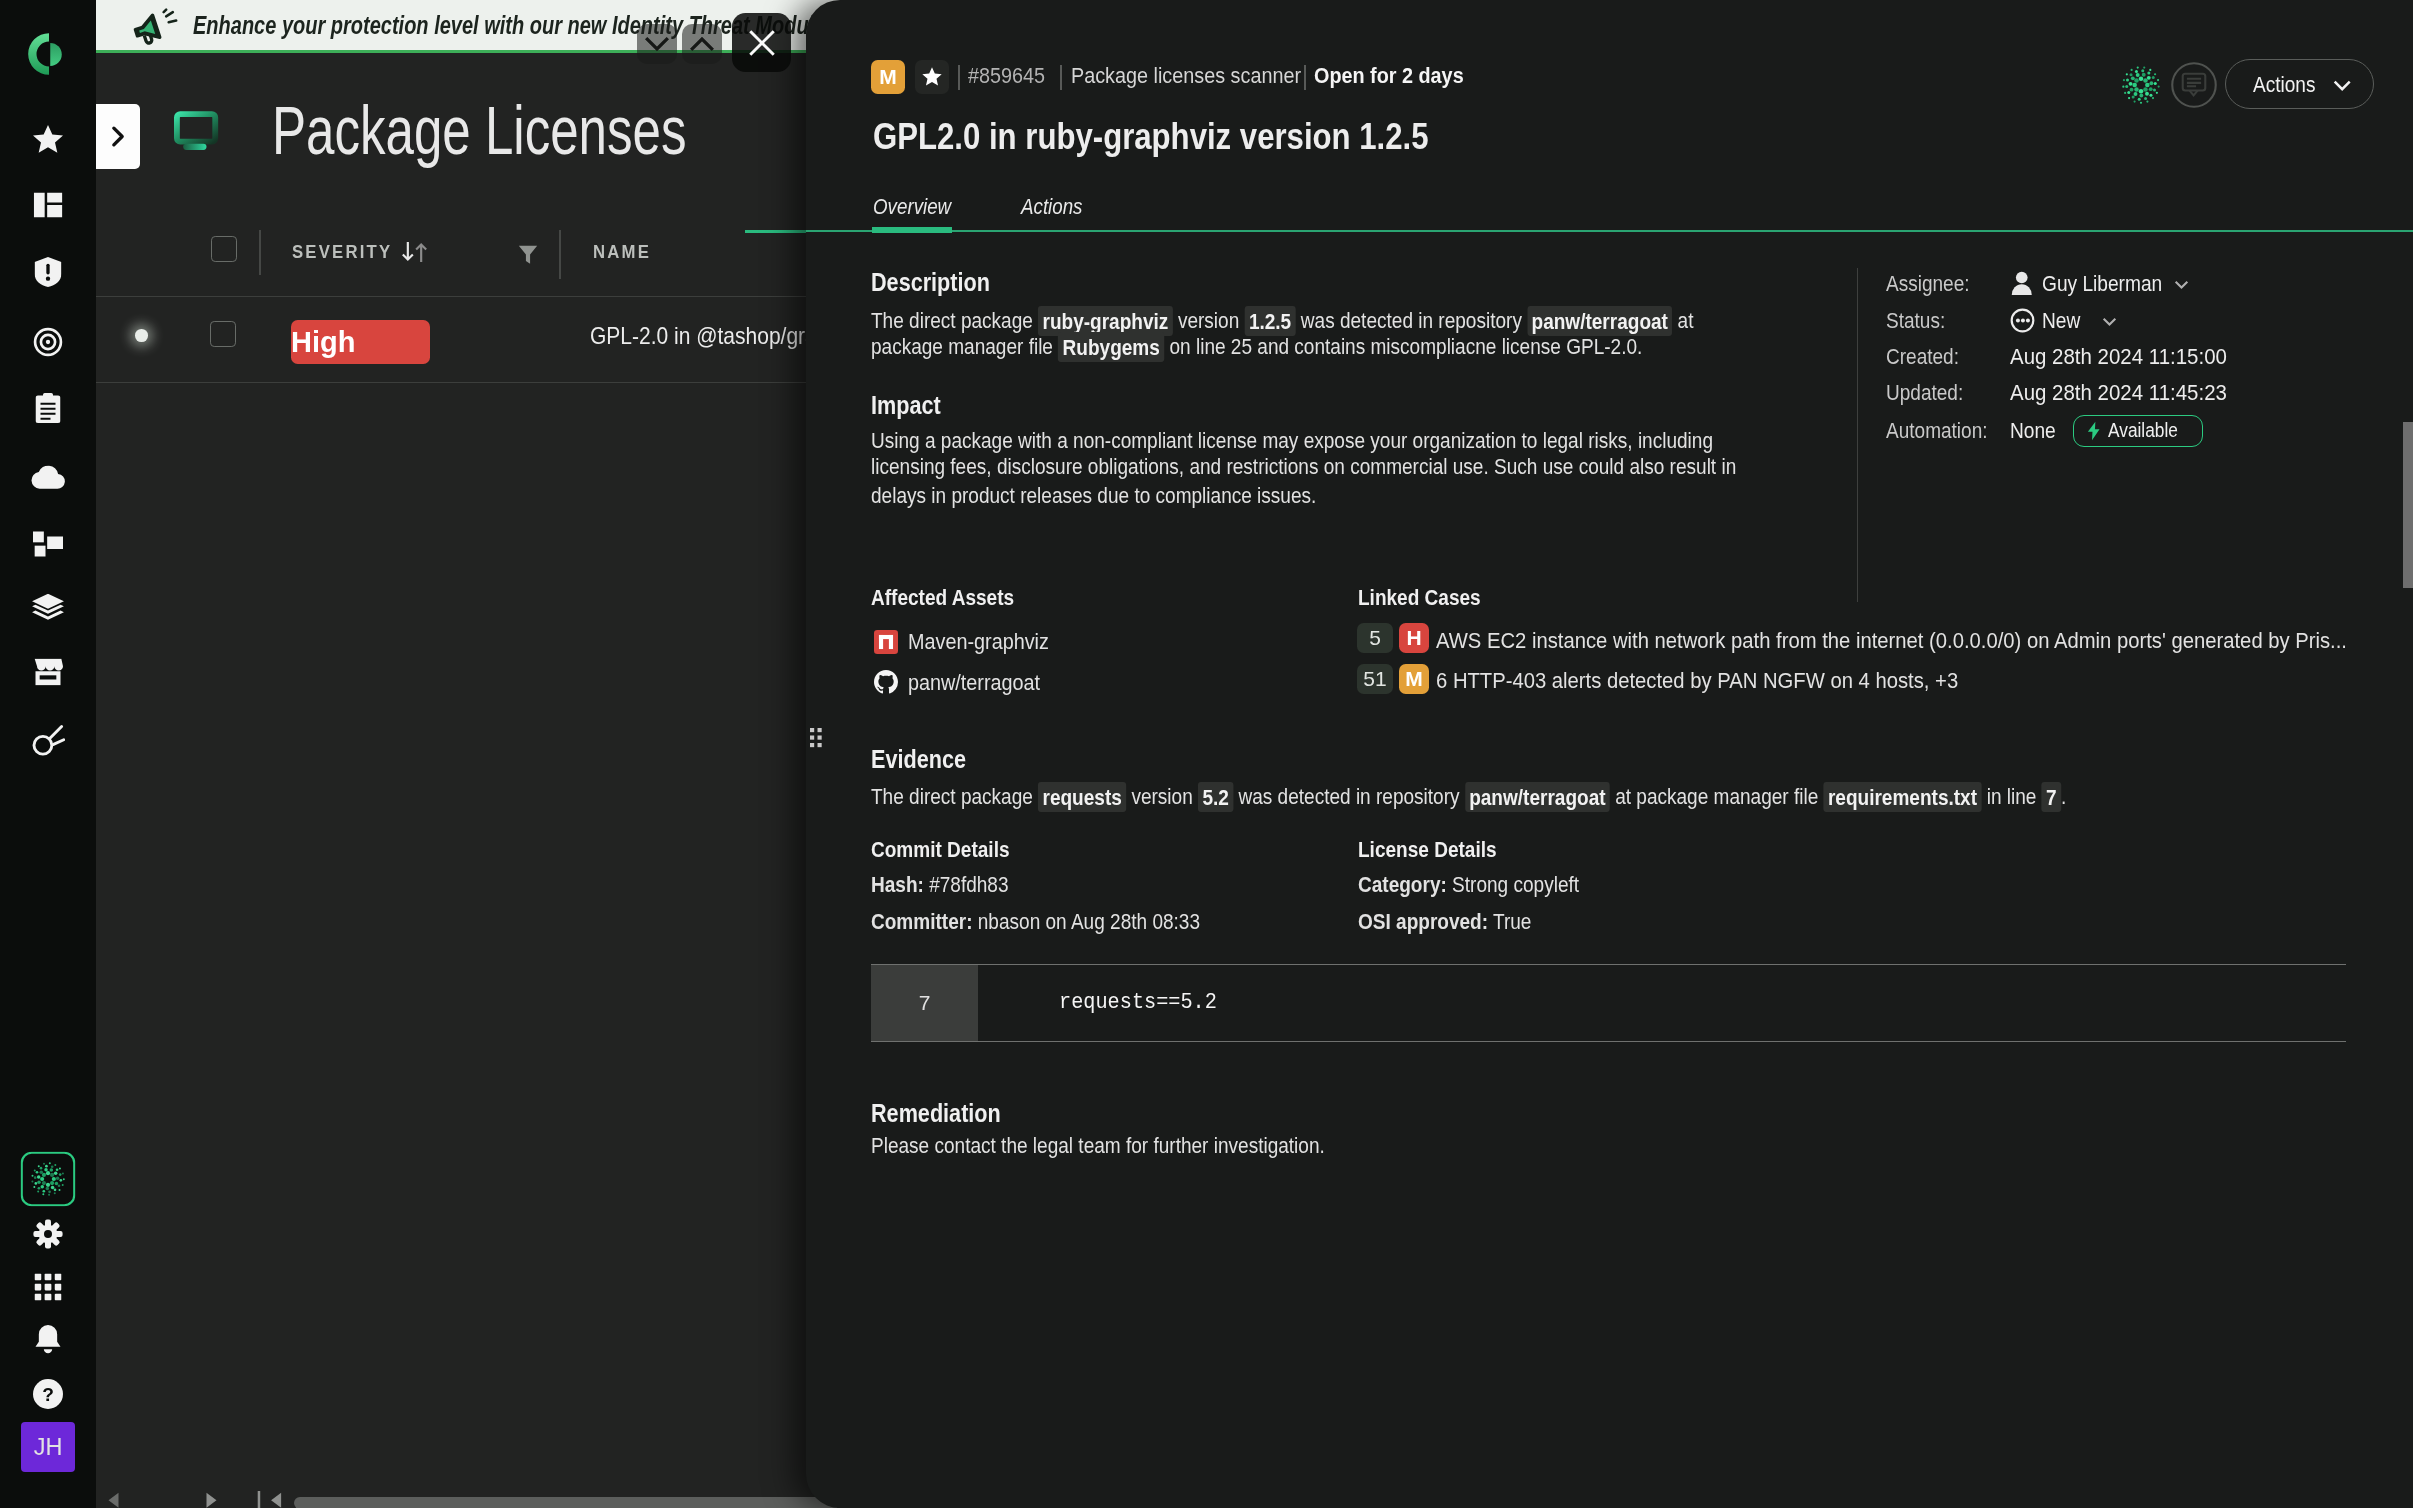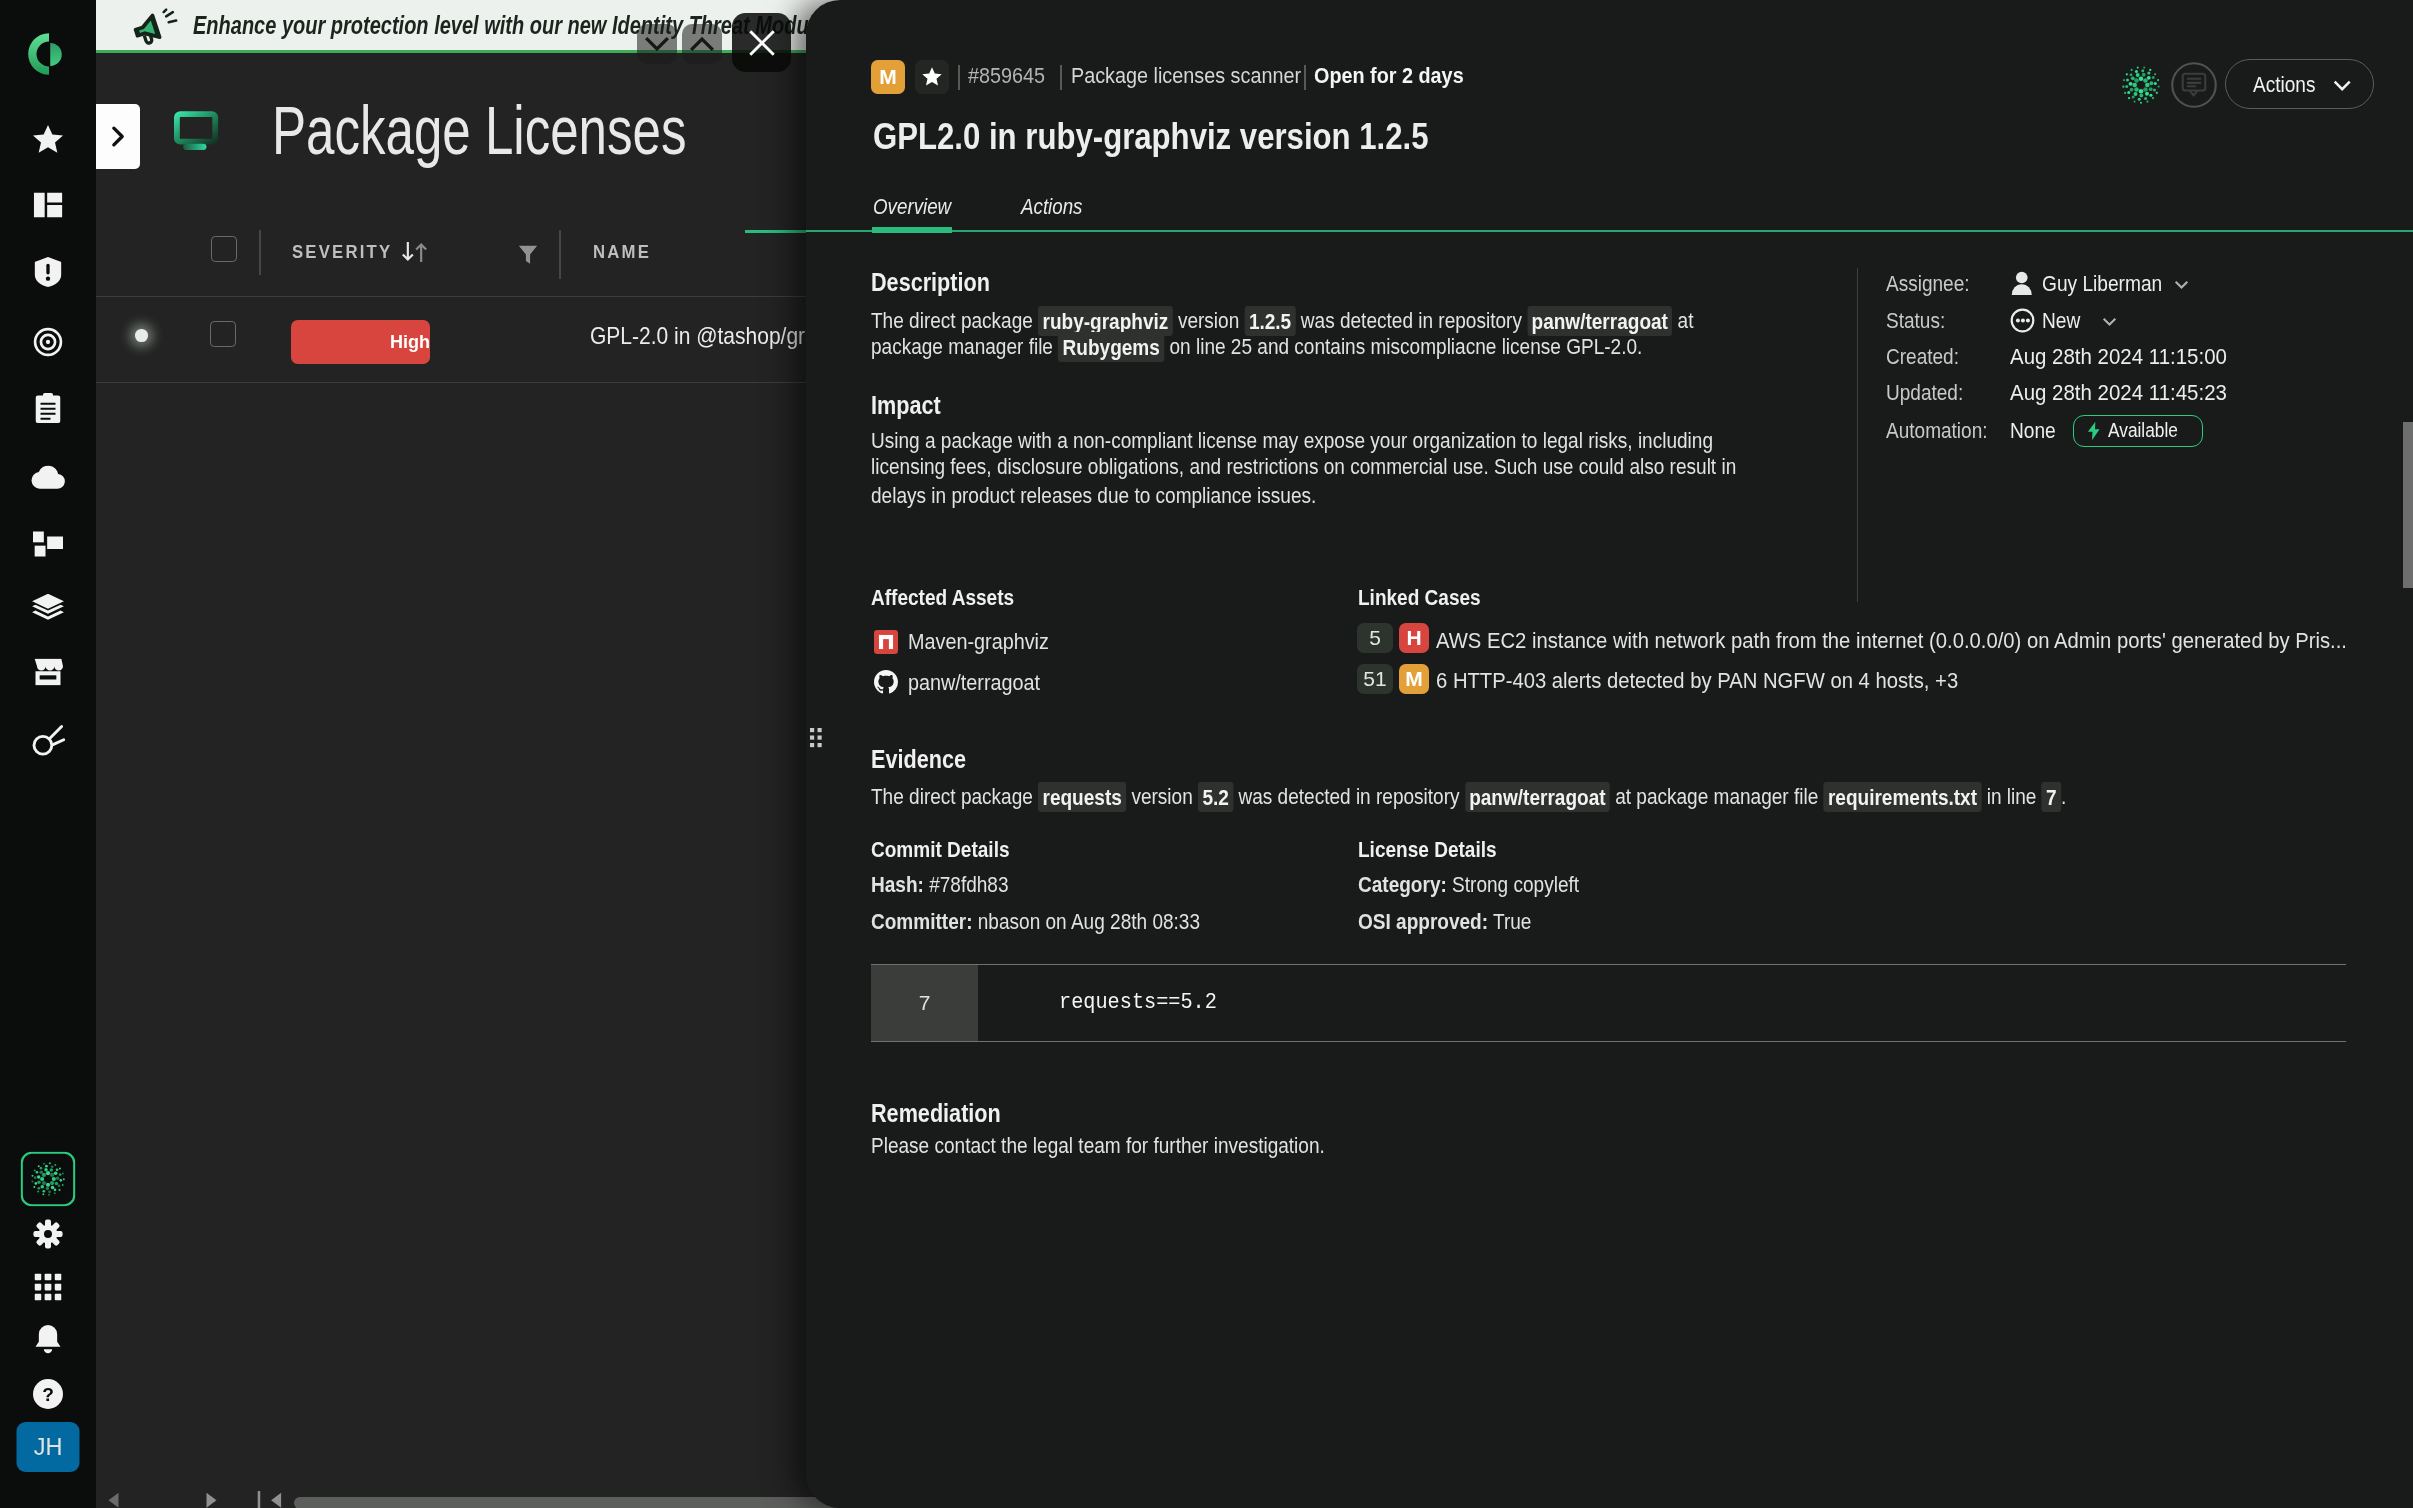--- a/index.html
+++ b/index.html
@@ -32,21 +32,21 @@
   
   .cbox { position:absolute; width:26px; height:26px; border:1.7px solid #686c68; border-radius:4.2px; }
   .vsep { position:absolute; width:1.7px; background:#454745; }
   .hhead { position:absolute; font-size:19px; font-weight:700; color:#bcbfbc; letter-spacing:2.5px;
     transform:scaleX(0.88); transform-origin:0 0; }
   #rowline1 { position:absolute; left:0; right:0; top:296px; height:0.8px; background:#3c3e3c; }
   #rowline2 { position:absolute; left:0; right:0; top:382px; height:0.8px; background:#3c3e3c; }
   #greendot { position:absolute; left:39px; top:329px; width:12.6px; height:12.6px; border-radius:50%;
     background:#e8ece8; box-shadow:0 0 11.7px 5px rgba(220,230,220,.45); }
   #highbadge { position:absolute; left:195px; top:320px; width:139px; height:44px; background:#d8453e;
-    border-radius:6.7px; color:#fff; font-size:18px; font-weight:700; text-align:right; line-height:44px; }
+    border-radius:6.7px; color:#fff; font-size:29px; font-weight:700; text-align:left; line-height:44px; }
   #rowname { position:absolute; left:494px; top:322px; font-size:24px; color:#ececec; white-space:nowrap;
     transform:scaleX(0.875); transform-origin:0 0; }
   #greensliver { position:absolute; left:649px; top:230px; width:75px; height:2.5px; background:#2abb7f; }
 
   #hscroll { position:absolute; left:198px; top:1497px; width:545px; height:11.7px; background:#5c5e5c; border-radius:5.9px; }
 
   
   #panel { position:absolute; left:806px; top:0; width:1607px; height:1508px; background:#191b1a;
     border-radius:34px 0 0 34px; box-shadow:-11.7px 0 30px rgba(0,0,0,.55); z-index:5; }
   .badge { position:absolute; width:34px; height:34px; border-radius:6.7px; text-align:center; }
@@ -510,16 +510,16 @@
       </svg></div>
     <div style="position: absolute; left: 48px; top: 1340px; transform: translate(-50%, -50%); line-height: 0;"><svg width="27" height="30" viewBox="0 0 32 36">
         <path d="M16 0 a11 11 0 0 1 11 11 v9 l4 6 h-30 l4 -6 v-9 a11 11 0 0 1 11 -11 z" fill="#f2f2f2"></path>
         <path d="M11 29 a5 5 0 0 0 10 0 z" fill="#f2f2f2"></path>
       </svg></div>
     <div style="position: absolute; left: 48px; top: 1394px; transform: translate(-50%, -50%); line-height: 0;"><svg width="30" height="30" viewBox="0 0 36 36">
         <circle cx="18" cy="18" r="18" fill="#f2f2f2"></circle>
         <text x="18" y="26" text-anchor="middle" font-family="Liberation Sans" font-size="23" font-weight="700" fill="#0b0d0c">?</text>
       </svg></div>
     <div style="position: absolute; left: 48px; top: 1447px; transform: translate(-50%, -50%); line-height: 0;">
-      <div style="width:63px;height:50px;background:#0369a1;border-radius:9px;color:#e2e2e2;font-size:23.5px;text-align:center;line-height:50px;">JH</div>
+      <div style="width:54px;height:50px;background:#6d28d9;border-radius:4px;color:#e2e2e2;font-size:23.5px;text-align:center;line-height:50px;">JH</div>
     </div>
   </div>
 
 
 </body></html>

